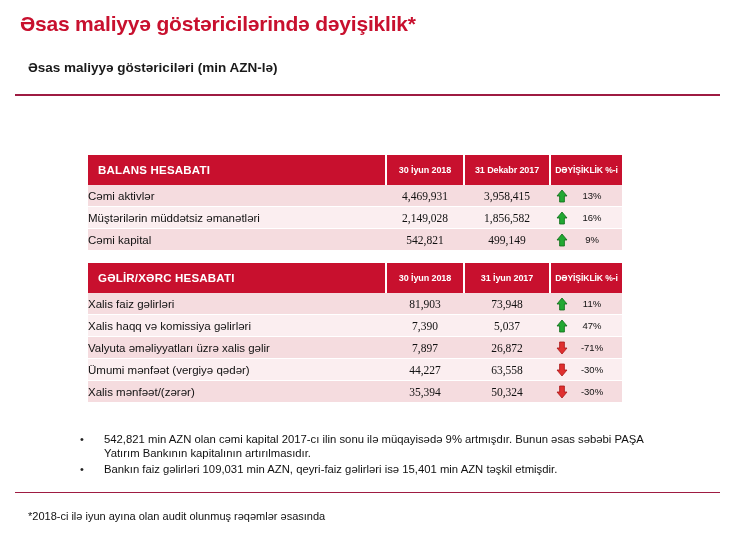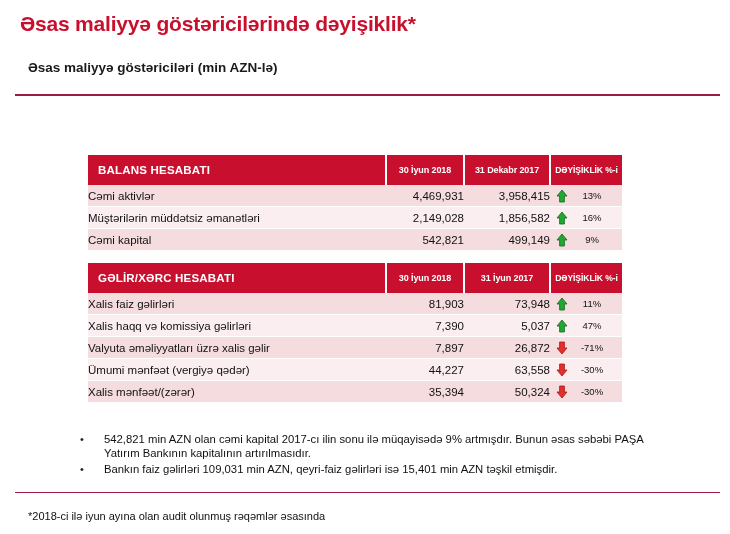--- a/index.html
+++ b/index.html
@@ -119,25 +119,26 @@
   tbody tr.odd  td { background: #f5dcdf; }
   tbody tr.even td { background: #fbeef0; }
 
   td.c-label {
     text-align: left;
     padding-left: 9px;
     color: #111111;
     white-space: nowrap;
   }
   td.c-num {
-    text-align: right;
+    text-align: center;
     padding-right: 12px;
     color: #111111;
     font-size: 11.5px;
     white-space: nowrap;
+    font-family: Liberation Serif, serif;
   }
   td.c-change {
     text-align: left;
     padding-left: 0;
     white-space: nowrap;
   }
 
   .chg-inner {
     display: flex;
     align-items: center;

